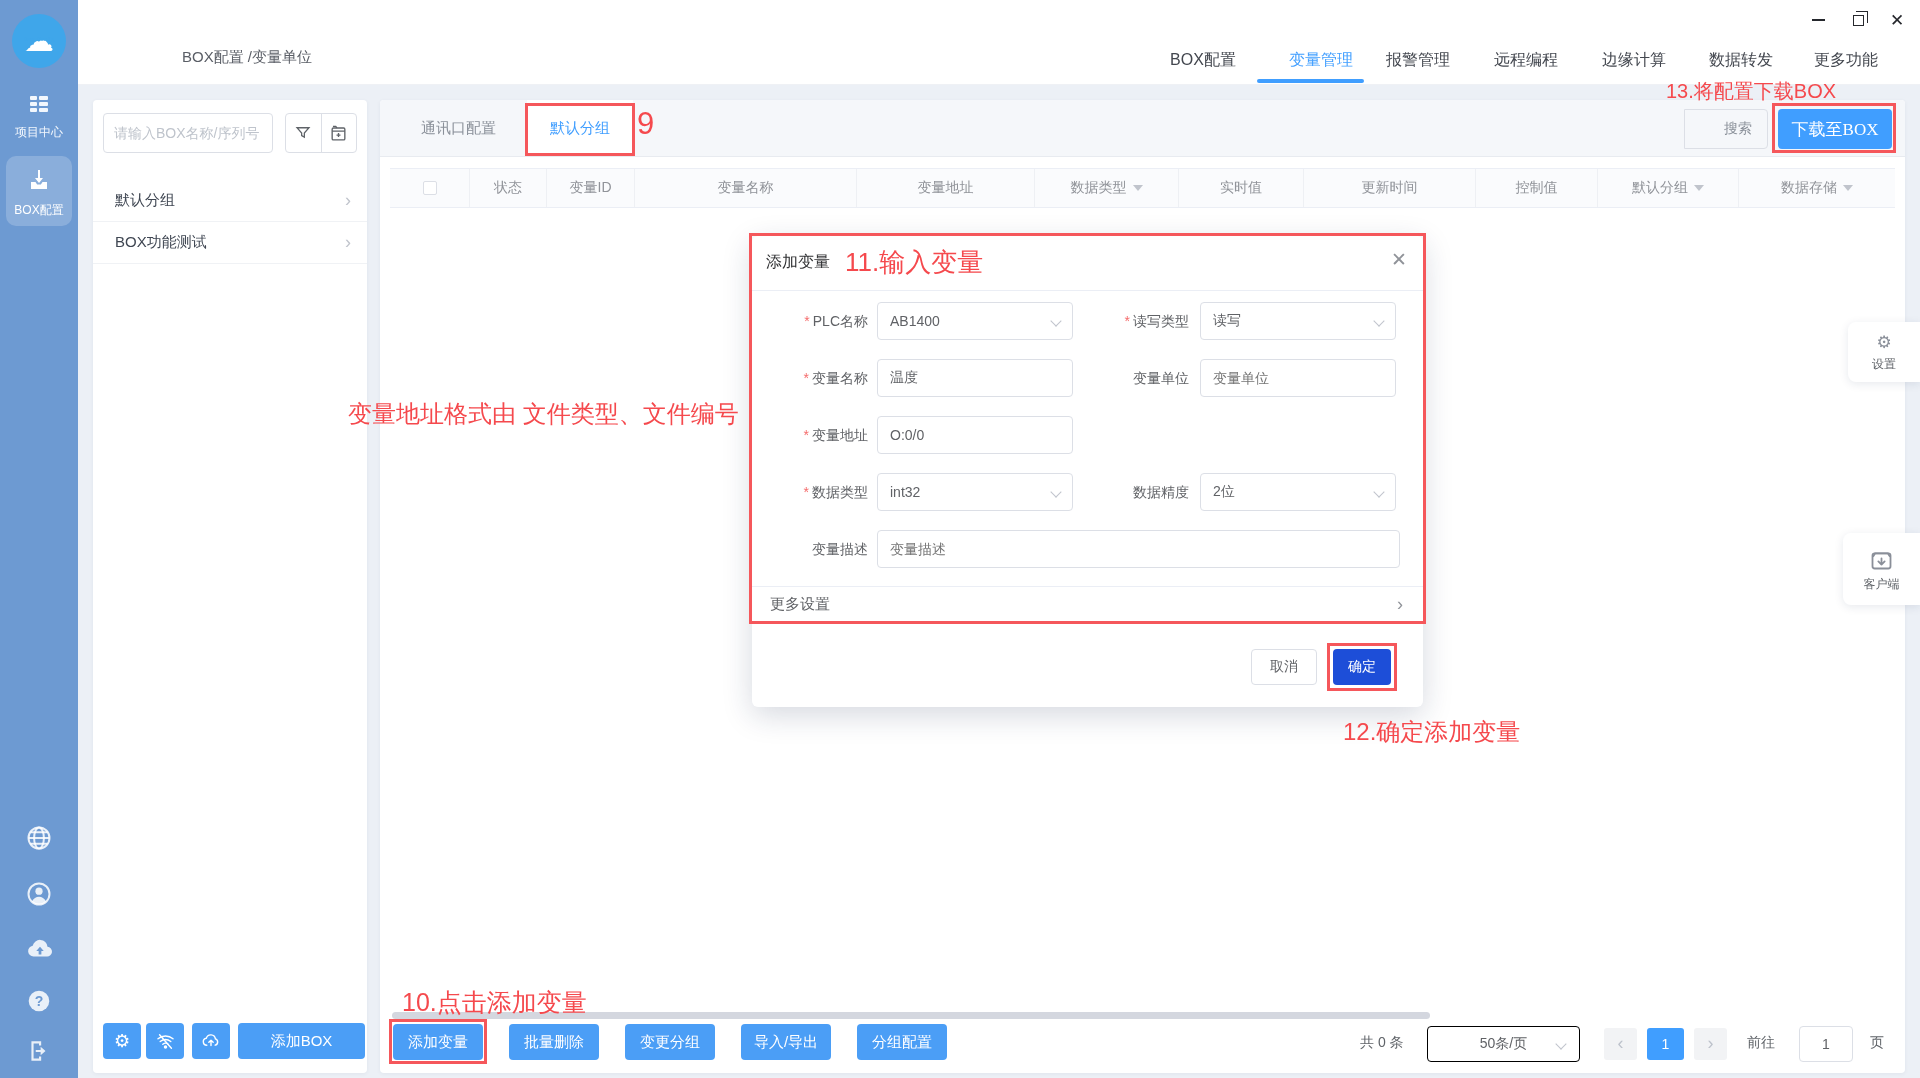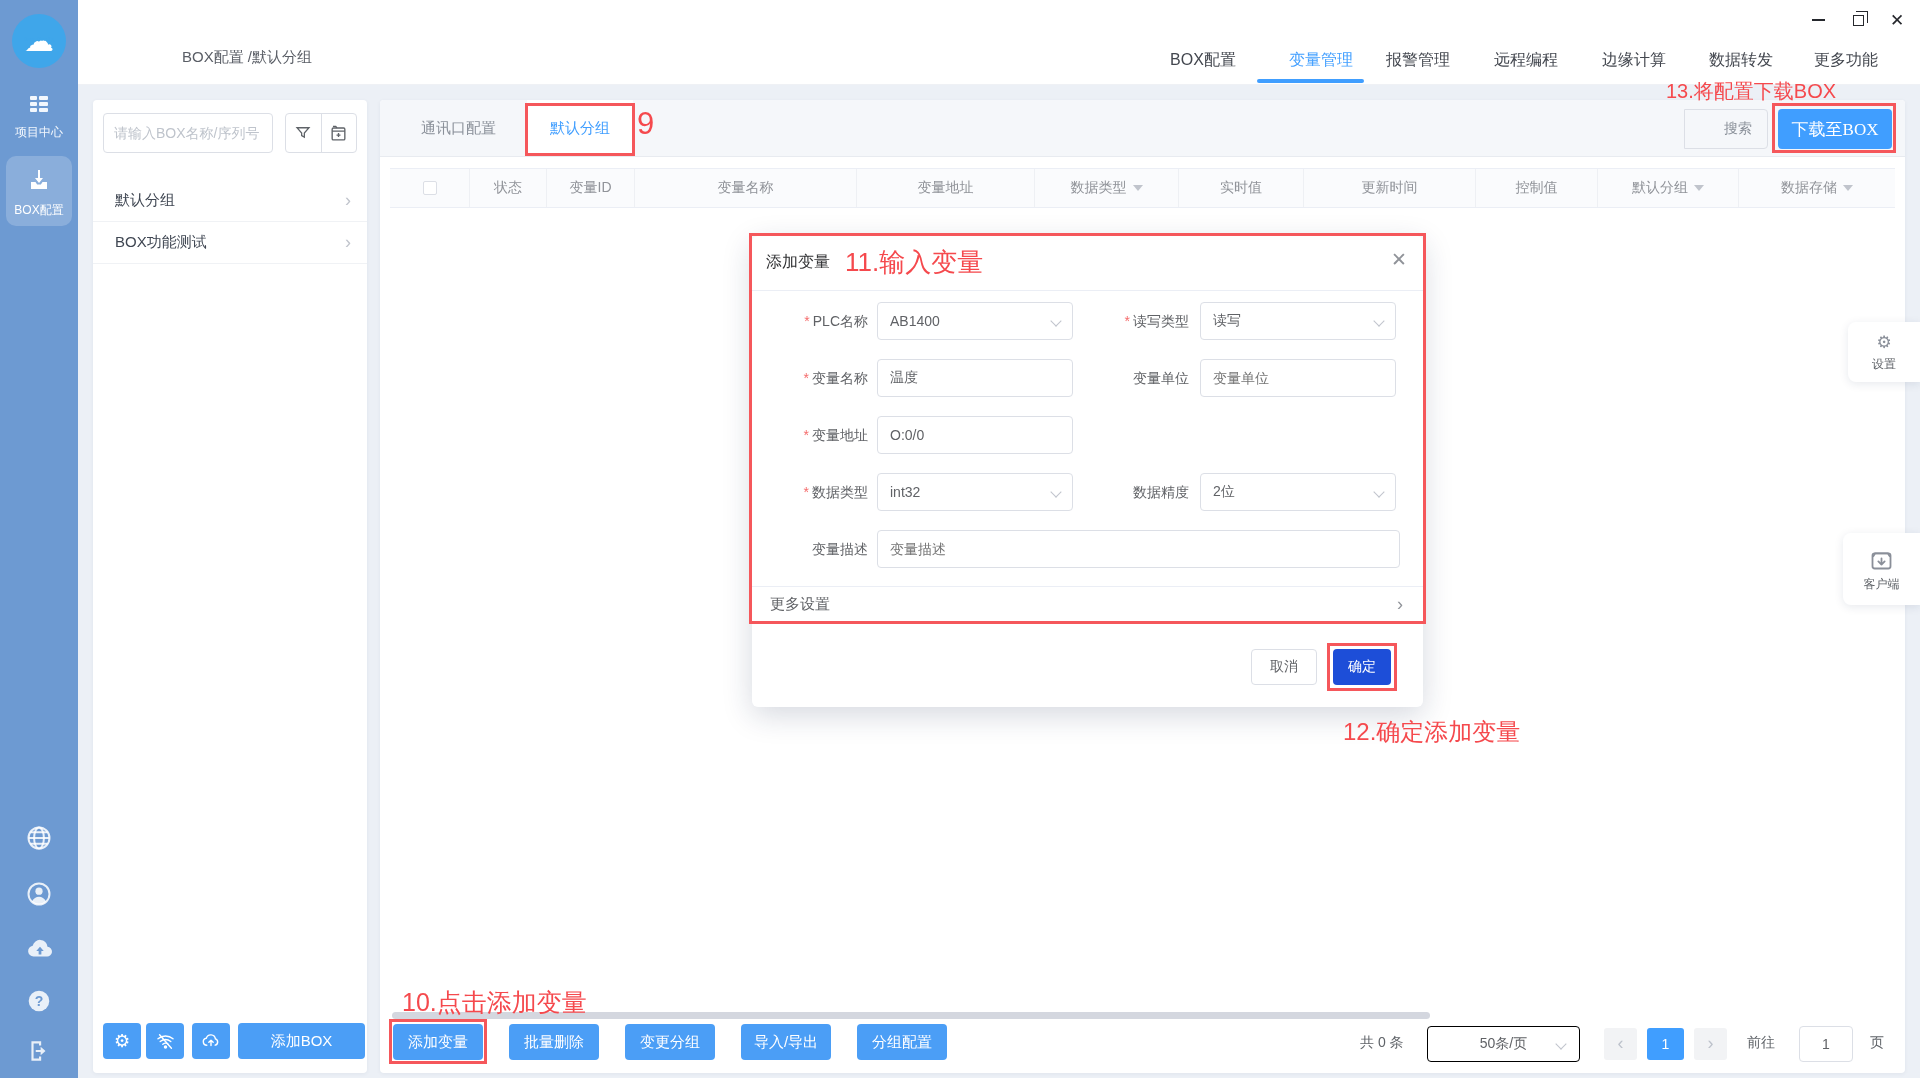--- a/index.html
+++ b/index.html
@@ -185,21 +185,21 @@
     </svg>
     <svg class="rail-bottom-ico" style="top:1038px;width:26px;height:26px;left:26px" viewBox="0 0 24 24">
       <g fill="rgba(255,255,255,.85)">
           <path d="M5 3h9v4h-2V5H7v14h5v-2h2v4H5z"></path>
           <path d="M13.5 8l4.5 4-4.5 4v-3H9v-2h4.5z"></path>
         </g>
     </svg>
   </nav>
 
   <header class="topbar">
-    <span class="breadcrumb">BOX配置 /默认分组</span>
+    <span class="breadcrumb">BOX配置 /变量单位</span>
   </header>
   <div class="nav-tab" style="left:1155px">BOX配置</div>
   <div class="nav-tab active" style="left:1273px">变量管理</div>
   <div class="nav-tab" style="left:1370px">报警管理</div>
   <div class="nav-tab" style="left:1478px">远程编程</div>
   <div class="nav-tab" style="left:1586px">边缘计算</div>
   <div class="nav-tab" style="left:1693px">数据转发</div>
   <div class="nav-tab" style="left:1798px">更多功能</div>
   <div class="nav-underline" style="left:1257px"></div>
 
@@ -378,14 +378,15 @@
   <div class="red-box" style="left:1772px;top:103px;width:124px;height:50px"></div>
   <div class="red-box" style="left:749px;top:233px;width:677px;height:391px"></div>
   <div class="red-box" style="left:1327px;top:643px;width:70px;height:48px"></div>
   <div class="red-box" style="left:389px;top:1019px;width:98px;height:45px"></div>
 
   <div class="anno" style="left:637px;top:106px;font-size:31px">9</div>
   <div class="anno" style="left:402px;top:986px;font-size:25px">10.点击添加变量</div>
   <div class="anno" style="left:845px;top:245px;font-size:26px">11.输入变量</div>
   <div class="anno" style="left:1343px;top:716px;font-size:24px">12.确定添加变量</div>
   <div class="anno" style="left:1666px;top:78px;font-size:20px">13.将配置下载BOX</div>
+  <div class="anno" style="left:348px;top:398px;font-size:24px">变量地址格式由 文件类型、文件编号</div>
 
 </div>
 
 </body></html>

